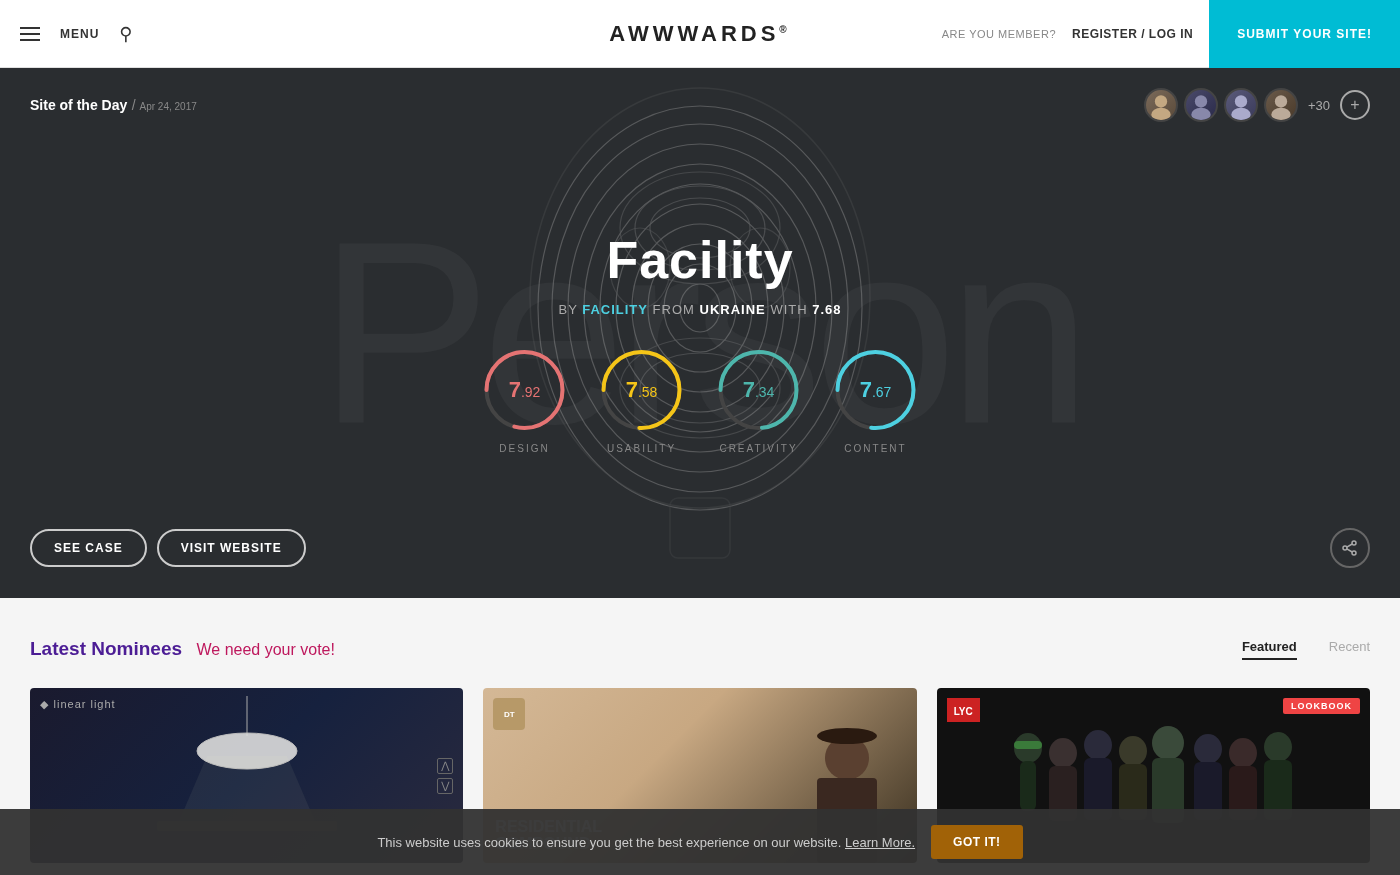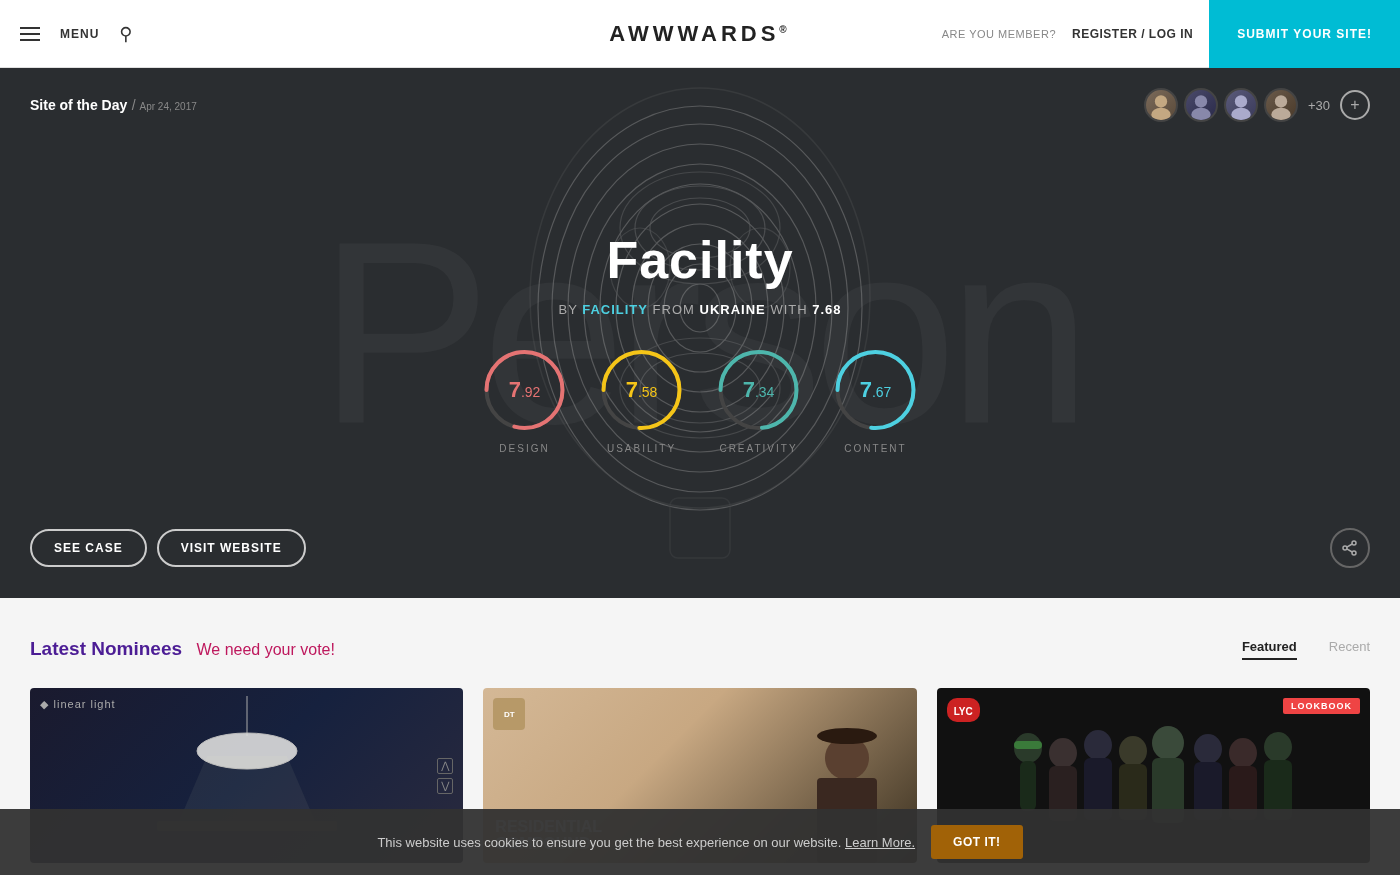--- a/index.html
+++ b/index.html
@@ -478,21 +478,21 @@
         <div style="position:absolute;bottom:10px;left:12px;color:#fff;">
           <div style="font-size:16px;font-weight:900;line-height:1.1;">RESIDENTIAL<br>COMPOUND</div>
         </div>
       </div>
     </div>
 
     <div class="nominee-card">
       <div class="nominee-card-img" style="background:#111;">
         <div class="card-badge card-badge-lookbook">LOOKBOOK</div>
 
-        <div style="position:absolute;top:10px;left:10px;background:#cc2222;padding:3px 7px;border-radius:10px;">
+        <div style="position:absolute;top:10px;left:10px;background:#cc2222;padding:3px 7px;border-radius:0;">
           <span style="color:#fff;font-size:10px;font-weight:900;">LYC</span>
         </div>
 
         <div style="position:absolute;bottom:0;left:0;right:0;height:140px;display:flex;align-items:flex-end;justify-content:center;gap:3px;padding:0 5px;overflow:hidden;">
           <svg width="310" height="140" viewBox="0 0 310 140" xmlns="http://www.w3.org/2000/svg">
 
             <g>
 
               <ellipse cx="30" cy="25" rx="14" ry="15" fill="#2a3a2a"></ellipse>
               <rect x="16" y="18" width="28" height="8" rx="4" fill="#3a7a3a"></rect>

